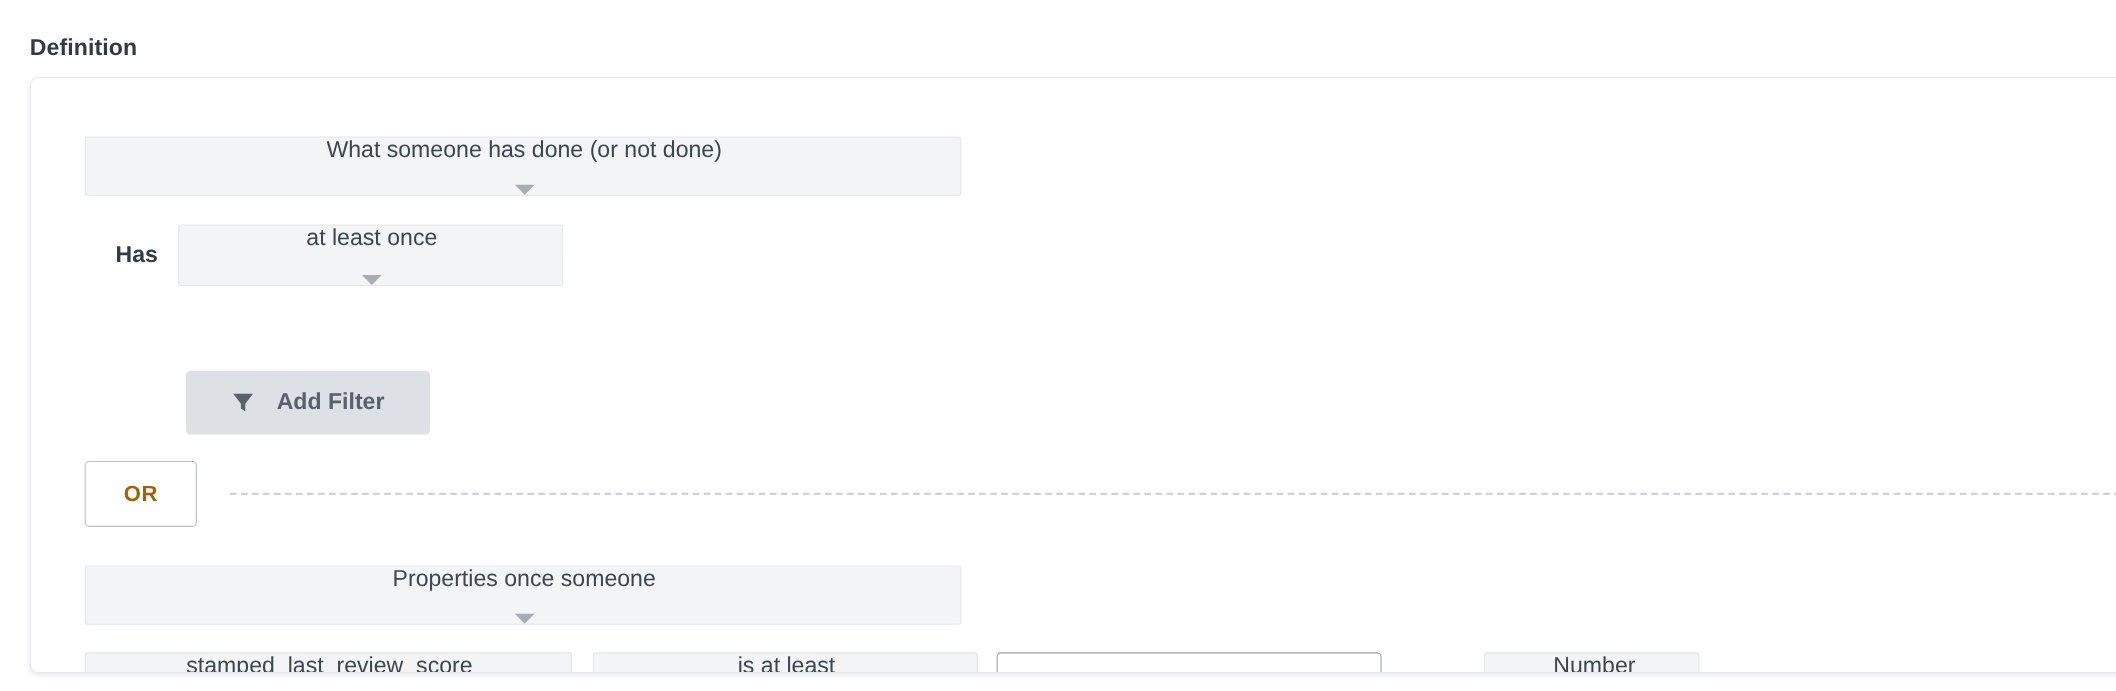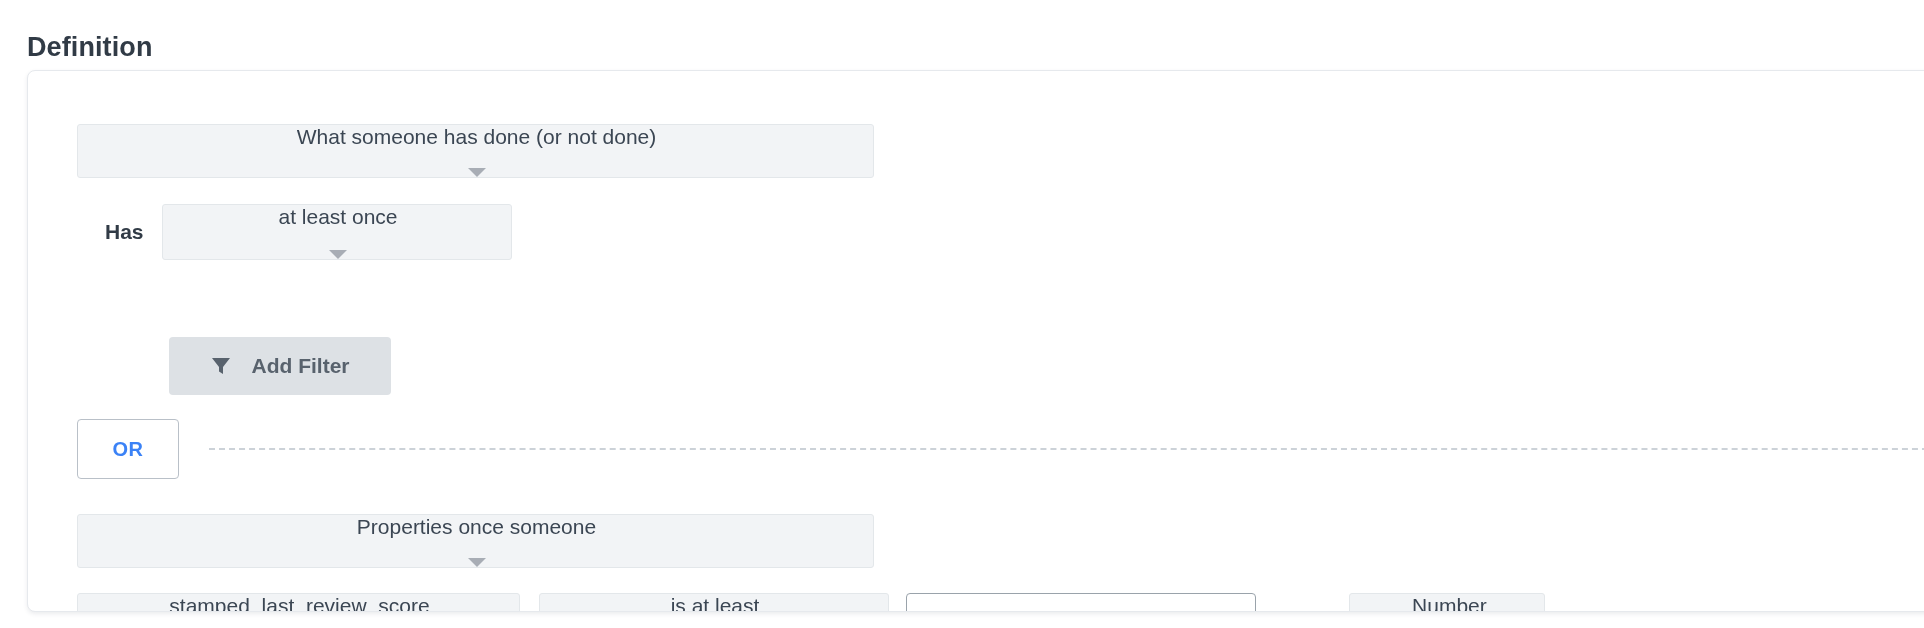--- a/index.html
+++ b/index.html
@@ -14,21 +14,21 @@
     -webkit-font-smoothing: antialiased;
     overflow: hidden;
     position: relative;
   }
 
   
   .section-label {
     position: absolute;
     left: 27px;
     top: 32px;
-    font-size: 27px;
+    font-size: 21px;
     font-weight: 700;
     color: #313b46;
     letter-spacing: 0.1px;
   }
 
   
   .definition-card {
     position: absolute;
     left: 27px;
     top: 70px;
@@ -162,21 +162,21 @@
     width: 102px;
     height: 60px;
     background: #ffffff;
     border: 1px solid #b9c0c8;
     border-radius: 4px;
     display: flex;
     align-items: center;
     justify-content: center;
     font-size: 20px;
     font-weight: 700;
-    color: #3b82f6;
+    color: #a16207;
     letter-spacing: 0.6px;
     box-sizing: border-box;
     flex: 0 0 auto;
     cursor: pointer;
   }
   .or-line {
     flex: 1 1 auto;
     height: 0;
     border-top: 2px dashed #ccd2d8;
     margin-left: 30px;

